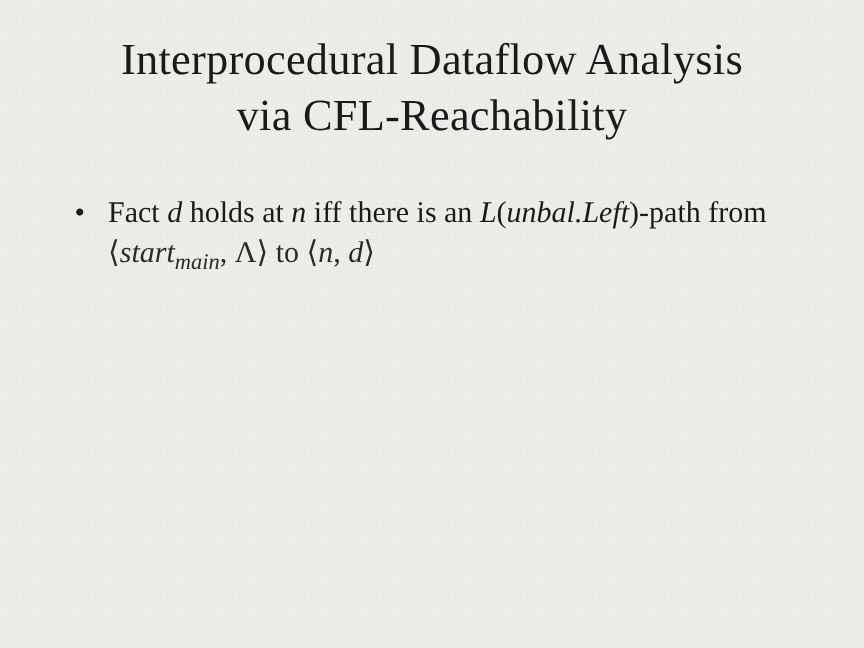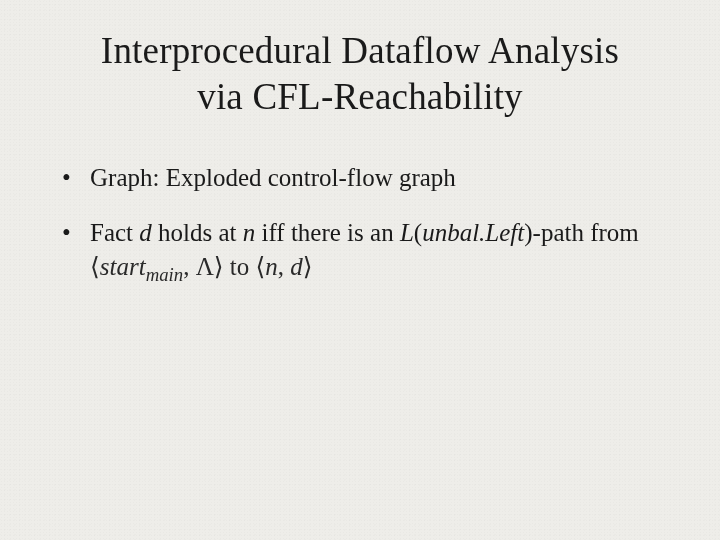--- a/index.html
+++ b/index.html
@@ -75,18 +75,15 @@
 </head>
 <body>
 
 <h1 class="title">
   <span>Interprocedural Dataflow Analysis</span><br>
   <span>via  CFL-Reachability</span>
 </h1>
 
 <ul class="bullets">
   <li>
-    <span>Graph: Exploded control-flow graph</span>
-  </li>
-  <li>
     <span>Fact </span><span class="italic">d</span><span> holds at </span><span class="italic">n</span><span> iff there is an </span><span class="italic">L</span><span>(</span><span class="italic">unbal.Left</span><span>)</span><span>-path from </span><span class="math"><span class="angle">⟨</span><span>start</span><span class="math-sub">main</span><span class="angle">, </span><span class="angle">Λ</span><span class="angle">⟩</span><span style="font-style:normal"> to </span><span class="angle">⟨</span><span>n</span><span class="angle">, </span><span>d</span><span class="angle">⟩</span></span>
   </li>
 </ul>
 
 </body></html>

